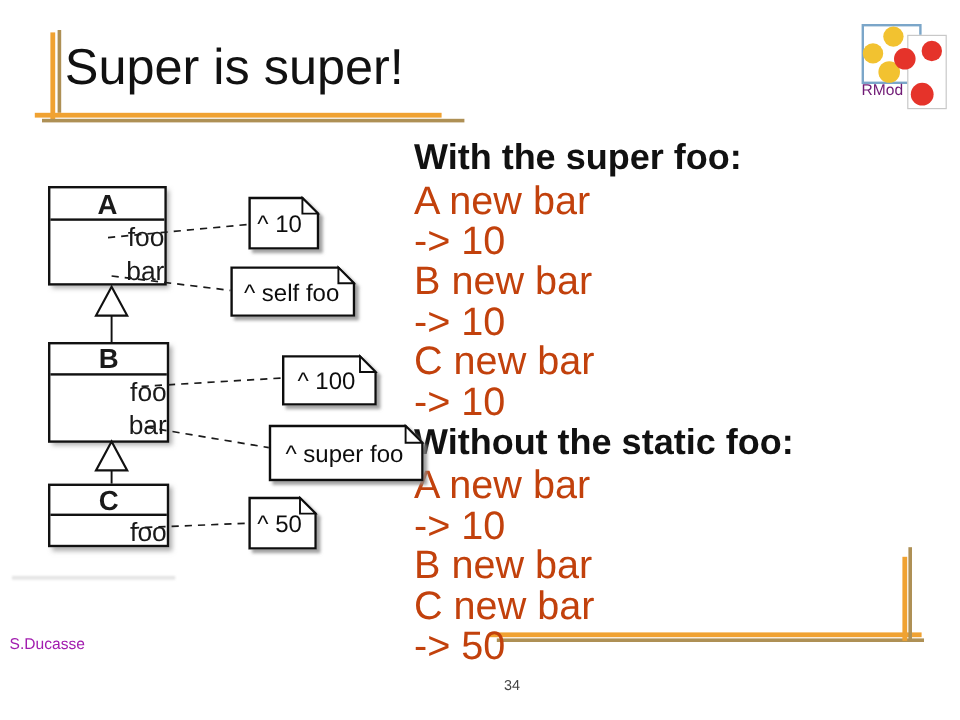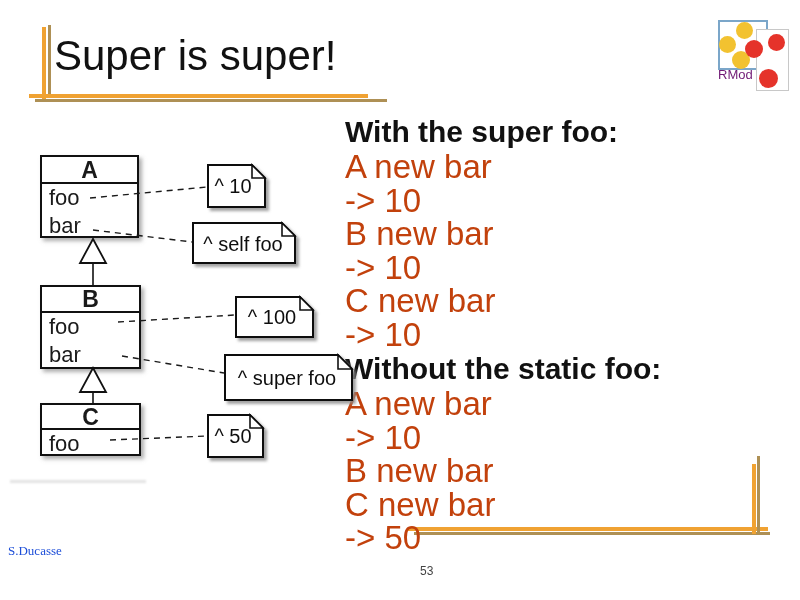--- a/index.html
+++ b/index.html
@@ -37,21 +37,21 @@
   .logo .y{background:var(--logo-yellow);}
   .logo .r{background:var(--logo-red);}
   .logo .rmod{position:absolute;left:13px;top:62px;font-size:13px;color:#701a75;}
 
   
   .clsbox{
     position:absolute;background:#fff;border:2px solid #111;z-index:1;
     box-shadow:3px 3px 4px rgba(110,110,110,.55);
   }
   .clshead{font-weight:bold;font-size:23px;text-align:center;border-bottom:2px solid #111;}
-  .clsattr{font-size:22px;line-height:28px;padding-left:7px;}
+  .clsattr{font-size:22px;line-height:28px;padding-left:7px;text-align:right;}
   #cls-a{left:40px;top:155px;width:99px;height:83px;}
   #cls-a .clshead{height:27px;line-height:26px;}
   #cls-b{left:40px;top:285px;width:101px;height:84px;}
   #cls-b .clshead{height:26px;line-height:25px;}
   #cls-c{left:40px;top:403px;width:101px;height:53px;}
   #cls-c .clshead{height:25px;line-height:24px;}
 
   
   #diagram-svg{position:absolute;left:0;top:0;z-index:2;pointer-events:none;}
   #diagram-svg text{font-family:"Liberation Sans","DejaVu Sans",sans-serif;font-size:20px;fill:#111;}
@@ -62,21 +62,21 @@
   .tline{font-size:33px;line-height:33.5px;color:#c2410c;white-space:nowrap;}
 
   
   .br-h-orange{left:408px;top:527px;width:360px;height:4px;background:var(--accent-orange);}
   .br-h-tan{left:414px;top:532px;width:356px;height:3px;background:var(--accent-tan);}
   .br-v-tan{left:757px;top:456px;width:3px;height:78px;background:var(--accent-tan);}
   .br-v-orange{left:752px;top:464px;width:4px;height:70px;background:var(--accent-orange);}
 
   .smudge{left:10px;top:480px;width:136px;height:3px;background:#e3e3e3;filter:blur(1px);z-index:0;}
 
-  .author{position:absolute;left:8px;top:543px;font-size:13px;color:#1d4ed8;z-index:1;font-family:Liberation Serif, serif;}
+  .author{position:absolute;left:8px;top:529px;font-size:13px;color:#a21caf;z-index:1;}
   .pagenum{position:absolute;left:420px;top:564px;font-size:12px;color:#444;z-index:3;}
 </style>
 </head>
 <body>
 
 <div class="deco tl-v-orange"></div>
 <div class="deco tl-v-tan"></div>
 <div class="deco tl-h-orange"></div>
 <div class="deco tl-h-tan"></div>
 
@@ -186,13 +186,13 @@
   <div>
       <div class="tline">A new bar</div>
       <div class="tline">-&gt; 10</div>
       <div class="tline">B new bar</div>
       <div class="tline">C new bar</div>
       <div class="tline">-&gt; 50</div>
     </div>
 </div>
 
 <div class="author">S.Ducasse</div>
-<div class="pagenum">53</div>
+<div class="pagenum">34</div>
 
 </body></html>

